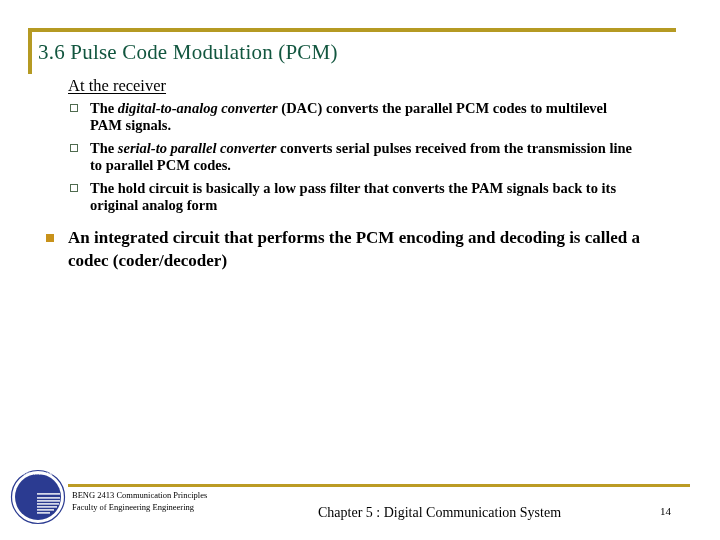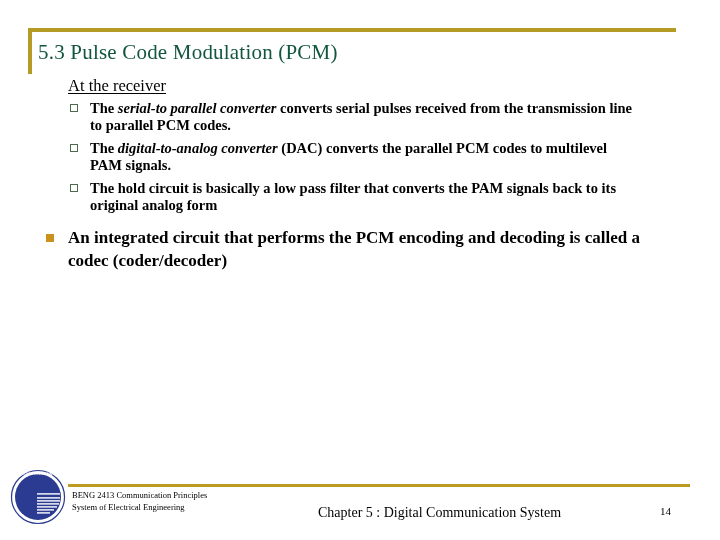--- a/index.html
+++ b/index.html
@@ -160,36 +160,36 @@
     text-align: left;
     font-size: 11px;
     line-height: 13px;
   }
 </style>
 </head>
 <body>
 
 <div id="title-rule-horizontal"></div>
 <div id="title-rule-vertical"></div>
-<div id="slide-title">5.3 Pulse Code Modulation (PCM)</div>
+<div id="slide-title">3.6 Pulse Code Modulation (PCM)</div>
 
 <div id="body-content">
 
   <div class="heading-underlined">At the receiver</div>
 
   <ul class="sub-list">
+
+    <li class="sub-item">
+      <span class="marker"></span>
+      <span><span>The </span><em>digital-to-analog converter</em><span> (DAC) converts the parallel PCM codes to multilevel PAM signals.</span></span>
+    </li>
 
     <li class="sub-item">
       <span class="marker"></span>
       <span><span>The </span><em>serial-to parallel converter</em><span> converts serial pulses received from the transmission line to parallel PCM codes.</span></span>
-    </li>
-
-    <li class="sub-item">
-      <span class="marker"></span>
-      <span><span>The </span><em>digital-to-analog converter</em><span> (DAC) converts the parallel PCM codes to multilevel PAM signals.</span></span>
     </li>
 
     <li class="sub-item">
       <span class="marker"></span>
       <span>The hold circuit is basically a low pass filter that converts the PAM signals back to its original analog form</span>
     </li>
 
   </ul>
 
   <ul class="main-list">
@@ -229,20 +229,20 @@
       <rect x="27" y="31.2" width="23" height="1.4"></rect>
       <rect x="27" y="34.2" width="22" height="1.4"></rect>
       <rect x="27" y="37.2" width="20" height="1.4"></rect>
       <rect x="27" y="40.2" width="17" height="1.4"></rect>
       <rect x="27" y="43.2" width="13" height="1.4"></rect>
     </g>
   </svg>
 
   <div id="footer-left">
     <div>BENG 2413 Communication Principles</div>
-    <div>System of Electrical Engineering</div>
+    <div>Faculty of Engineering Engineering</div>
   </div>
 
   <div id="footer-center">Chapter 5 : Digital Communication System</div>
 
   <div id="footer-page">14</div>
 
 </div>
 
 </body></html>

